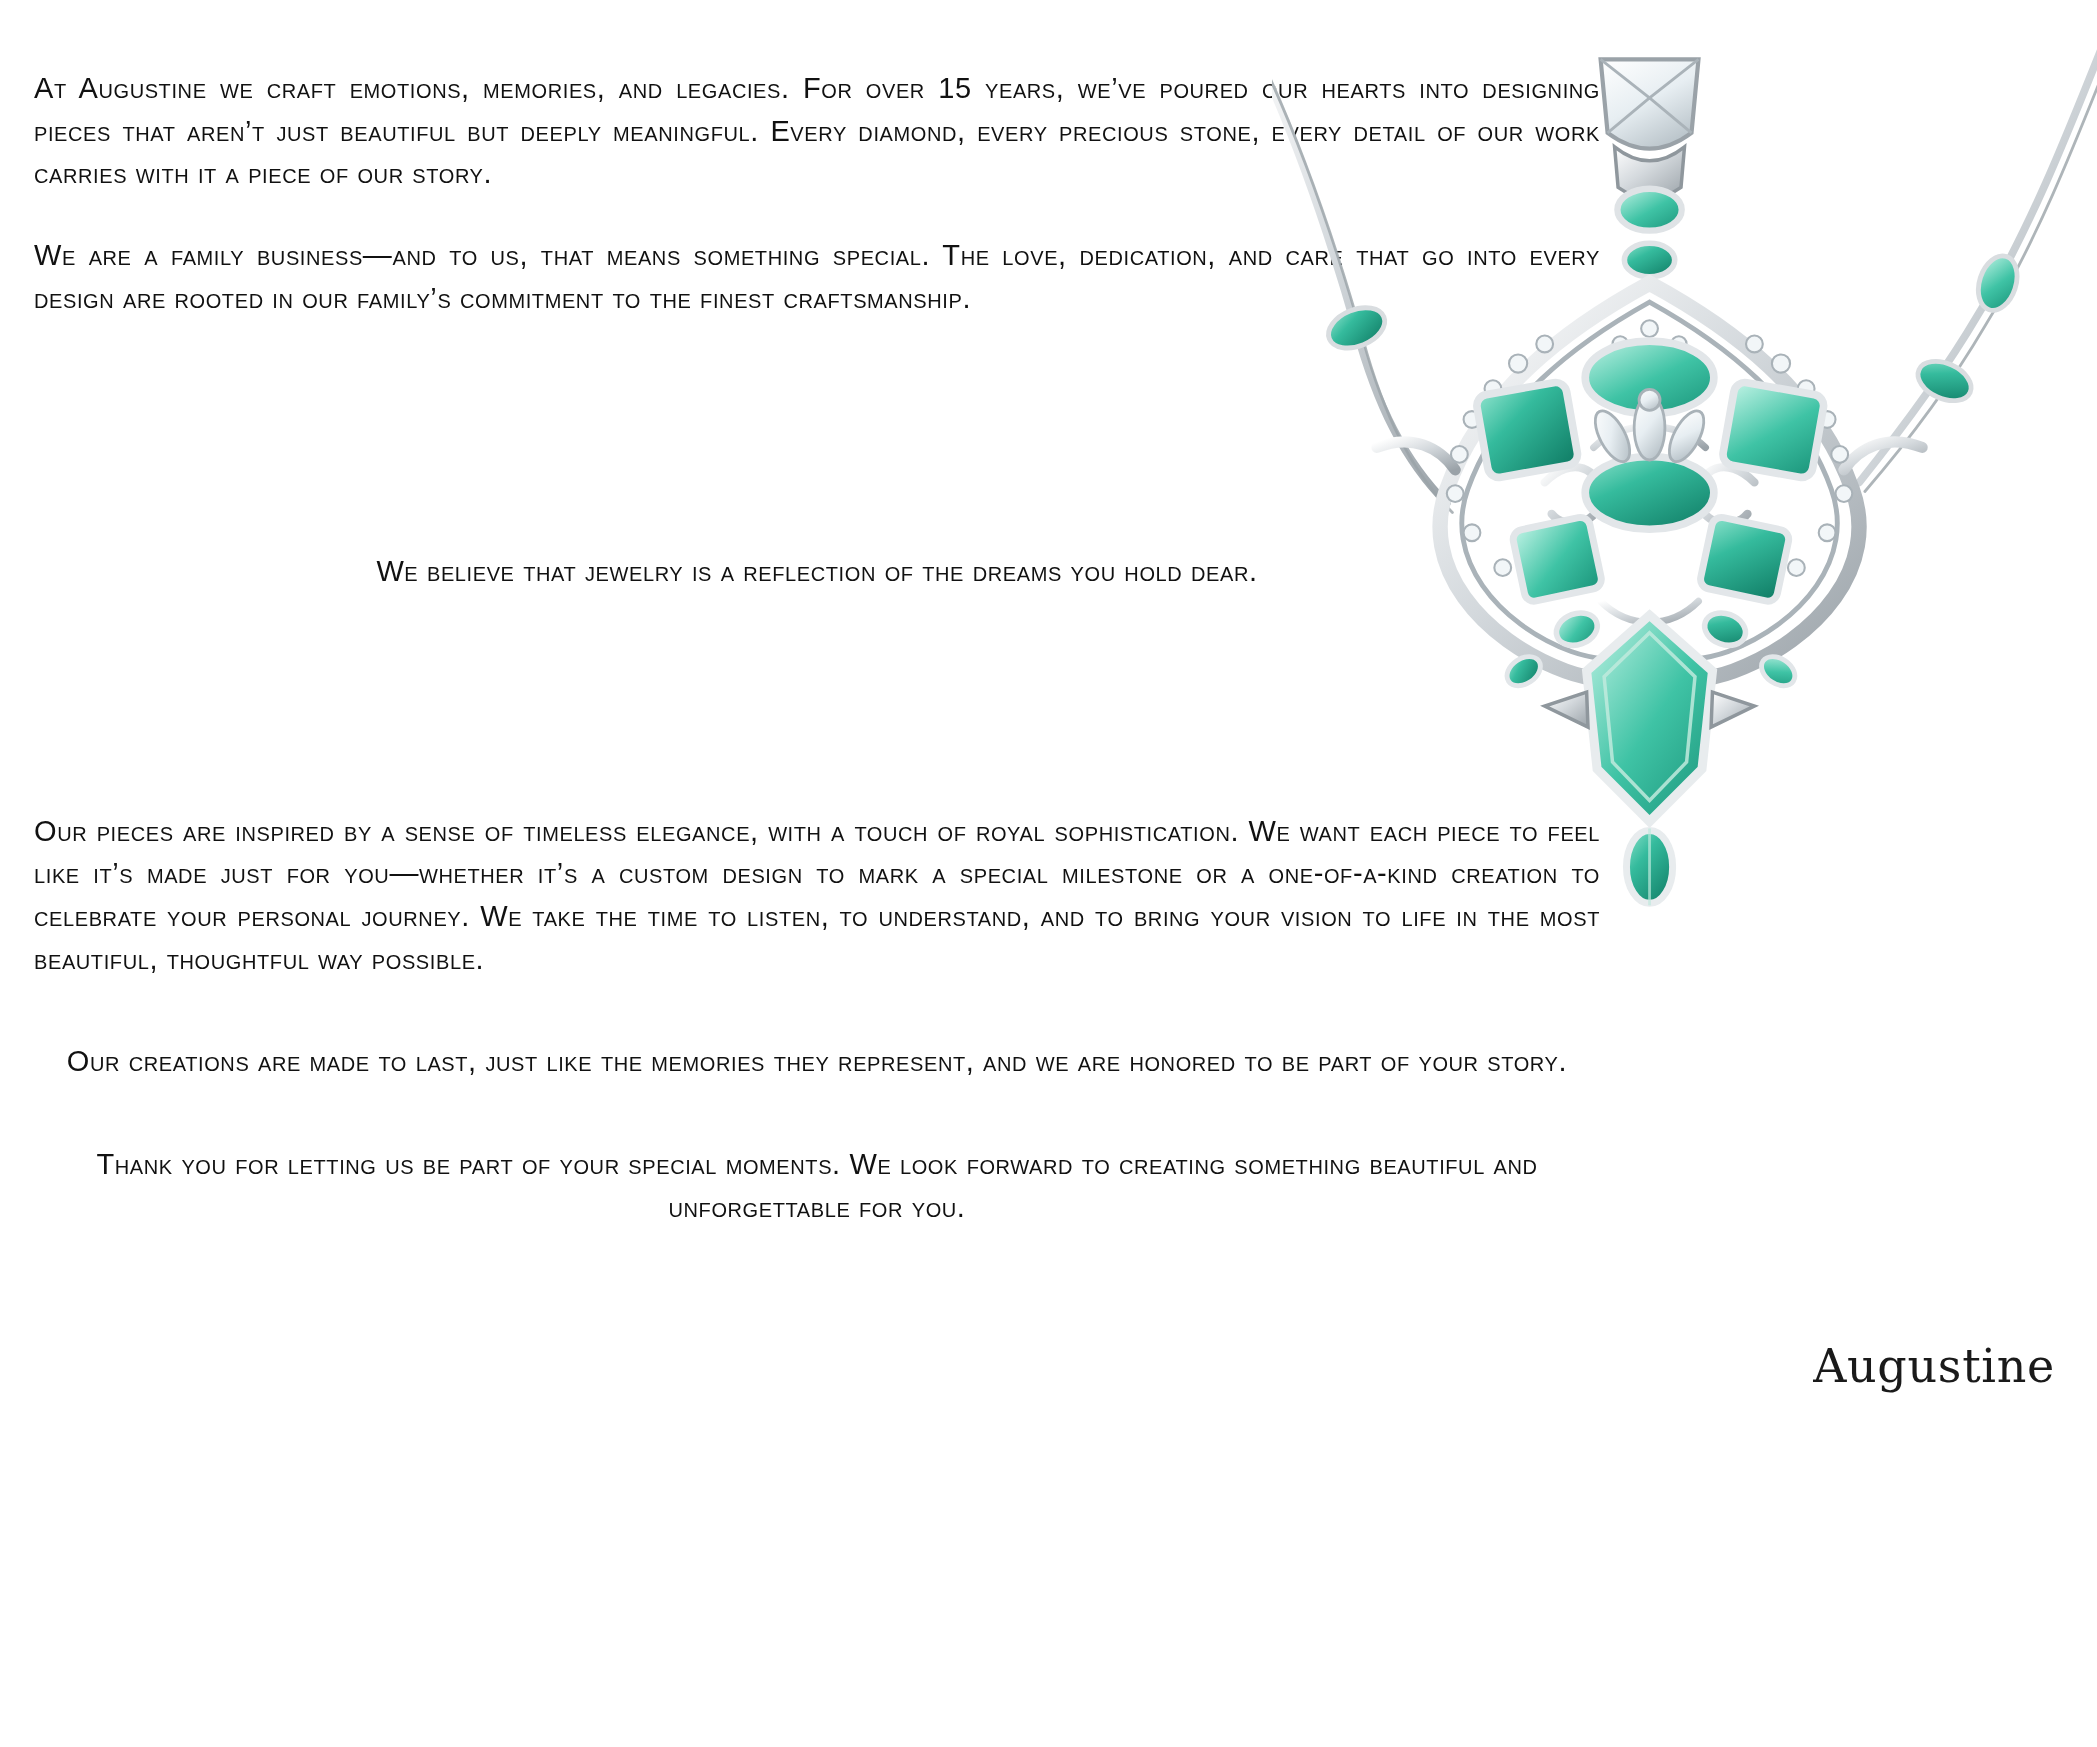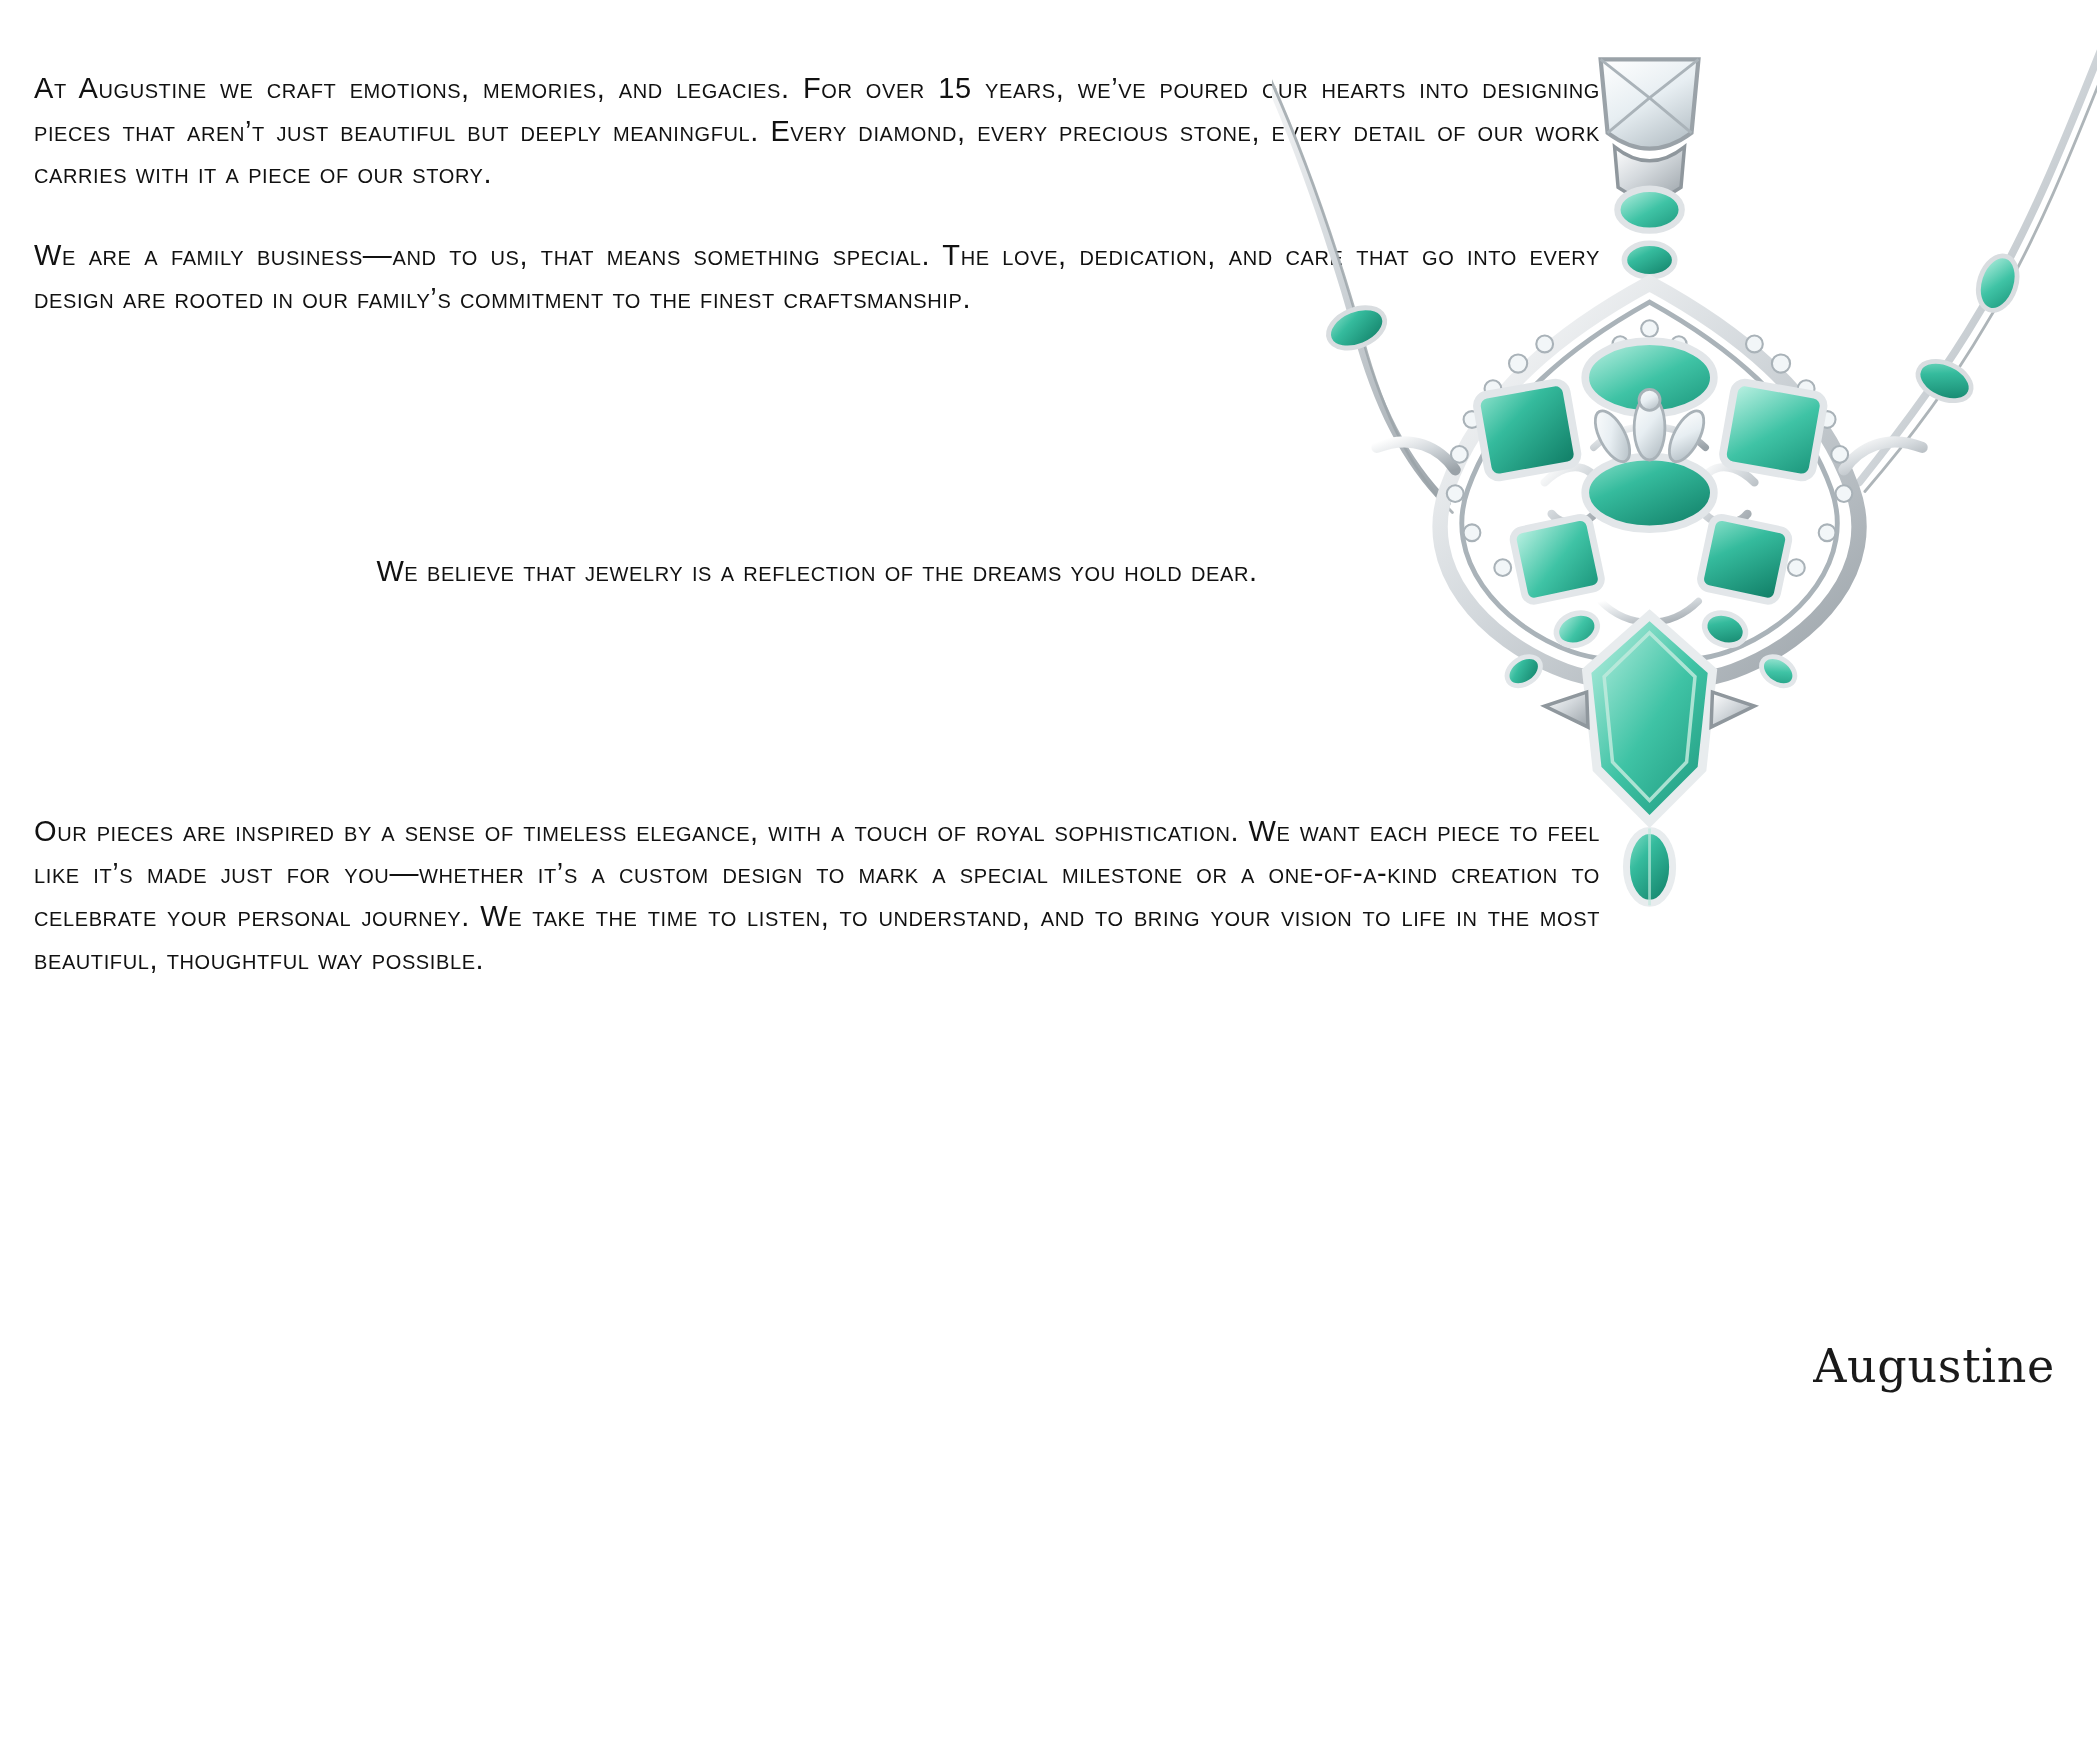--- a/index.html
+++ b/index.html
@@ -62,20 +62,22 @@
   }
 </style>
 </head>
 <body>
 
 <div id="brand-story">
   <p class="para">At Augustine we craft emotions, memories, and legacies. For over 15 years, we’ve poured our hearts into designing pieces that aren’t just beautiful but deeply meaningful. Every diamond, every precious stone, every detail of our work carries with it a piece of our story.</p>
   <p class="para gap-large">We are a family business—and to us, that means something special. The love, dedication, and care that go into every design are rooted in our family’s commitment to the finest craftsmanship.</p>
   <p class="para nojust gap-xlarge">We believe that jewelry is a reflection of the dreams you hold dear.</p>
   <p class="para gap-med">Our pieces are inspired by a sense of timeless elegance, with a touch of royal sophistication. We want each piece to feel like it’s made just for you—whether it’s a custom design to mark a special milestone or a one-of-a-kind creation to celebrate your personal journey. We take the time to listen, to understand, and to bring your vision to life in the most beautiful, thoughtful way possible.</p>
+  <p class="para nojust gap-med">Our creations are made to last, just like the memories they represent, and we are honored to be part of your story.</p>
+  <p class="para nojust">Thank you for letting us be part of your special moments. We look forward to creating something beautiful and unforgettable for you.</p>
 </div>
 
 <svg id="necklace-illustration" viewBox="0 0 1180 2250" xmlns="http://www.w3.org/2000/svg" role="img">
   <defs>
     <linearGradient id="gMetal" x1="0" y1="0" x2="1" y2="1">
       <stop offset="0%" stop-color="#ffffff"></stop>
       <stop offset="45%" stop-color="#d4d9dd"></stop>
       <stop offset="100%" stop-color="#9aa2a8"></stop>
     </linearGradient>
     <linearGradient id="gEmerald" x1="0" y1="0" x2="0.8" y2="1">

